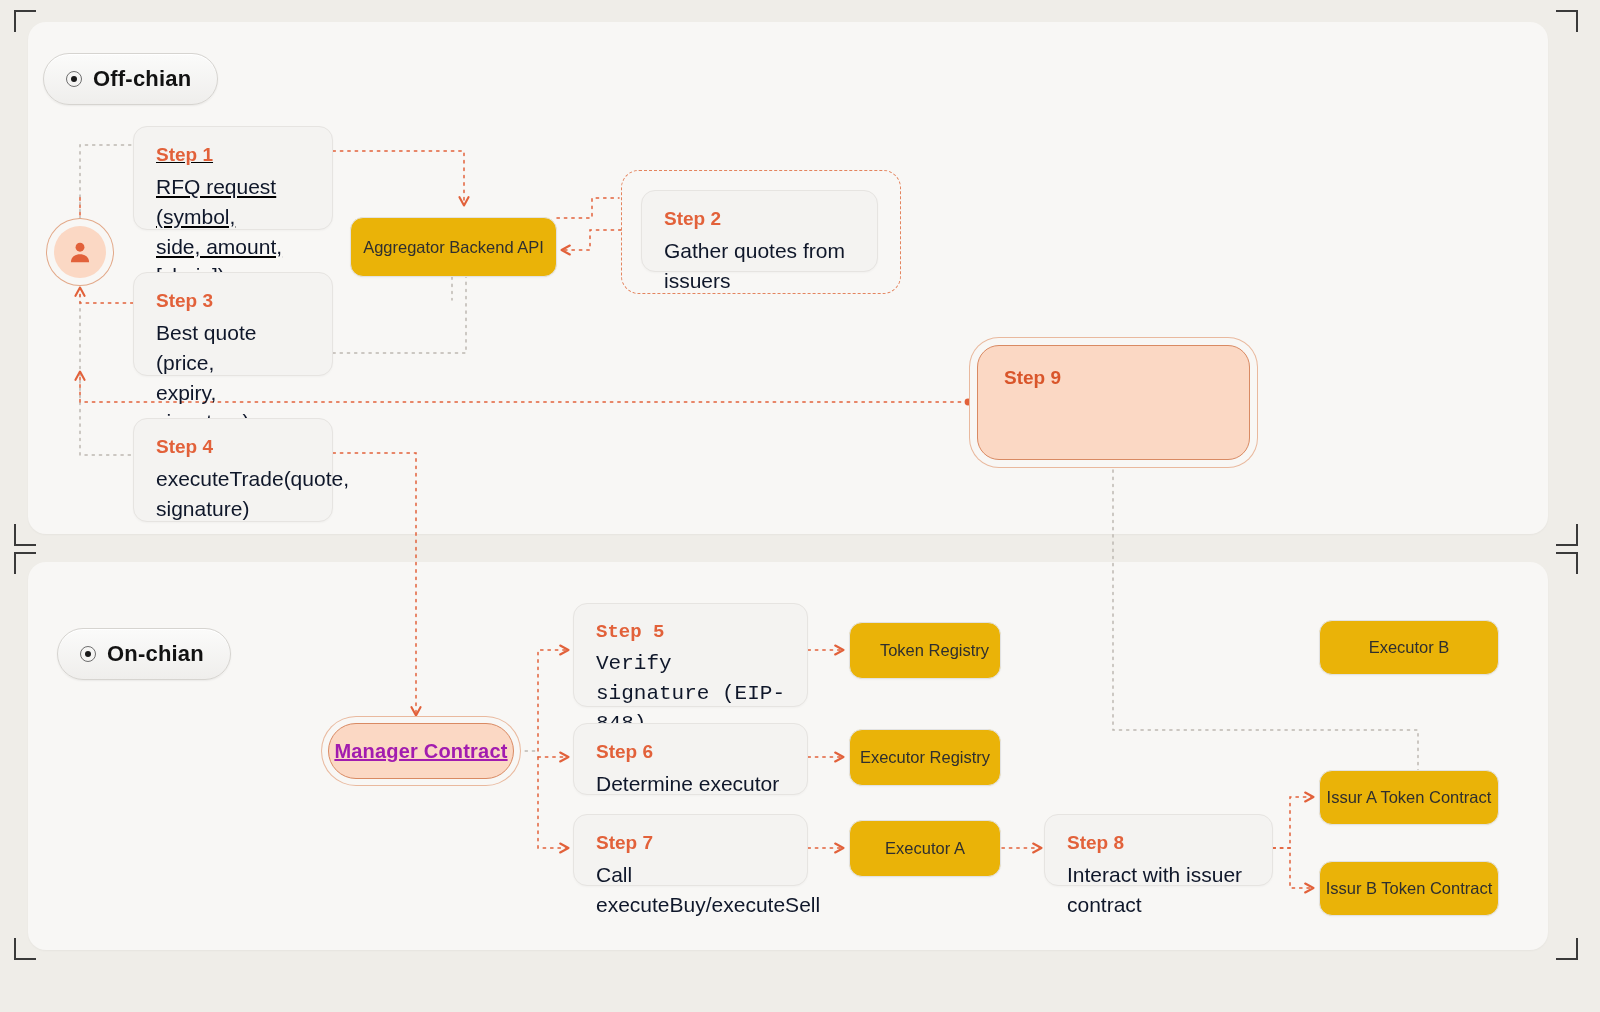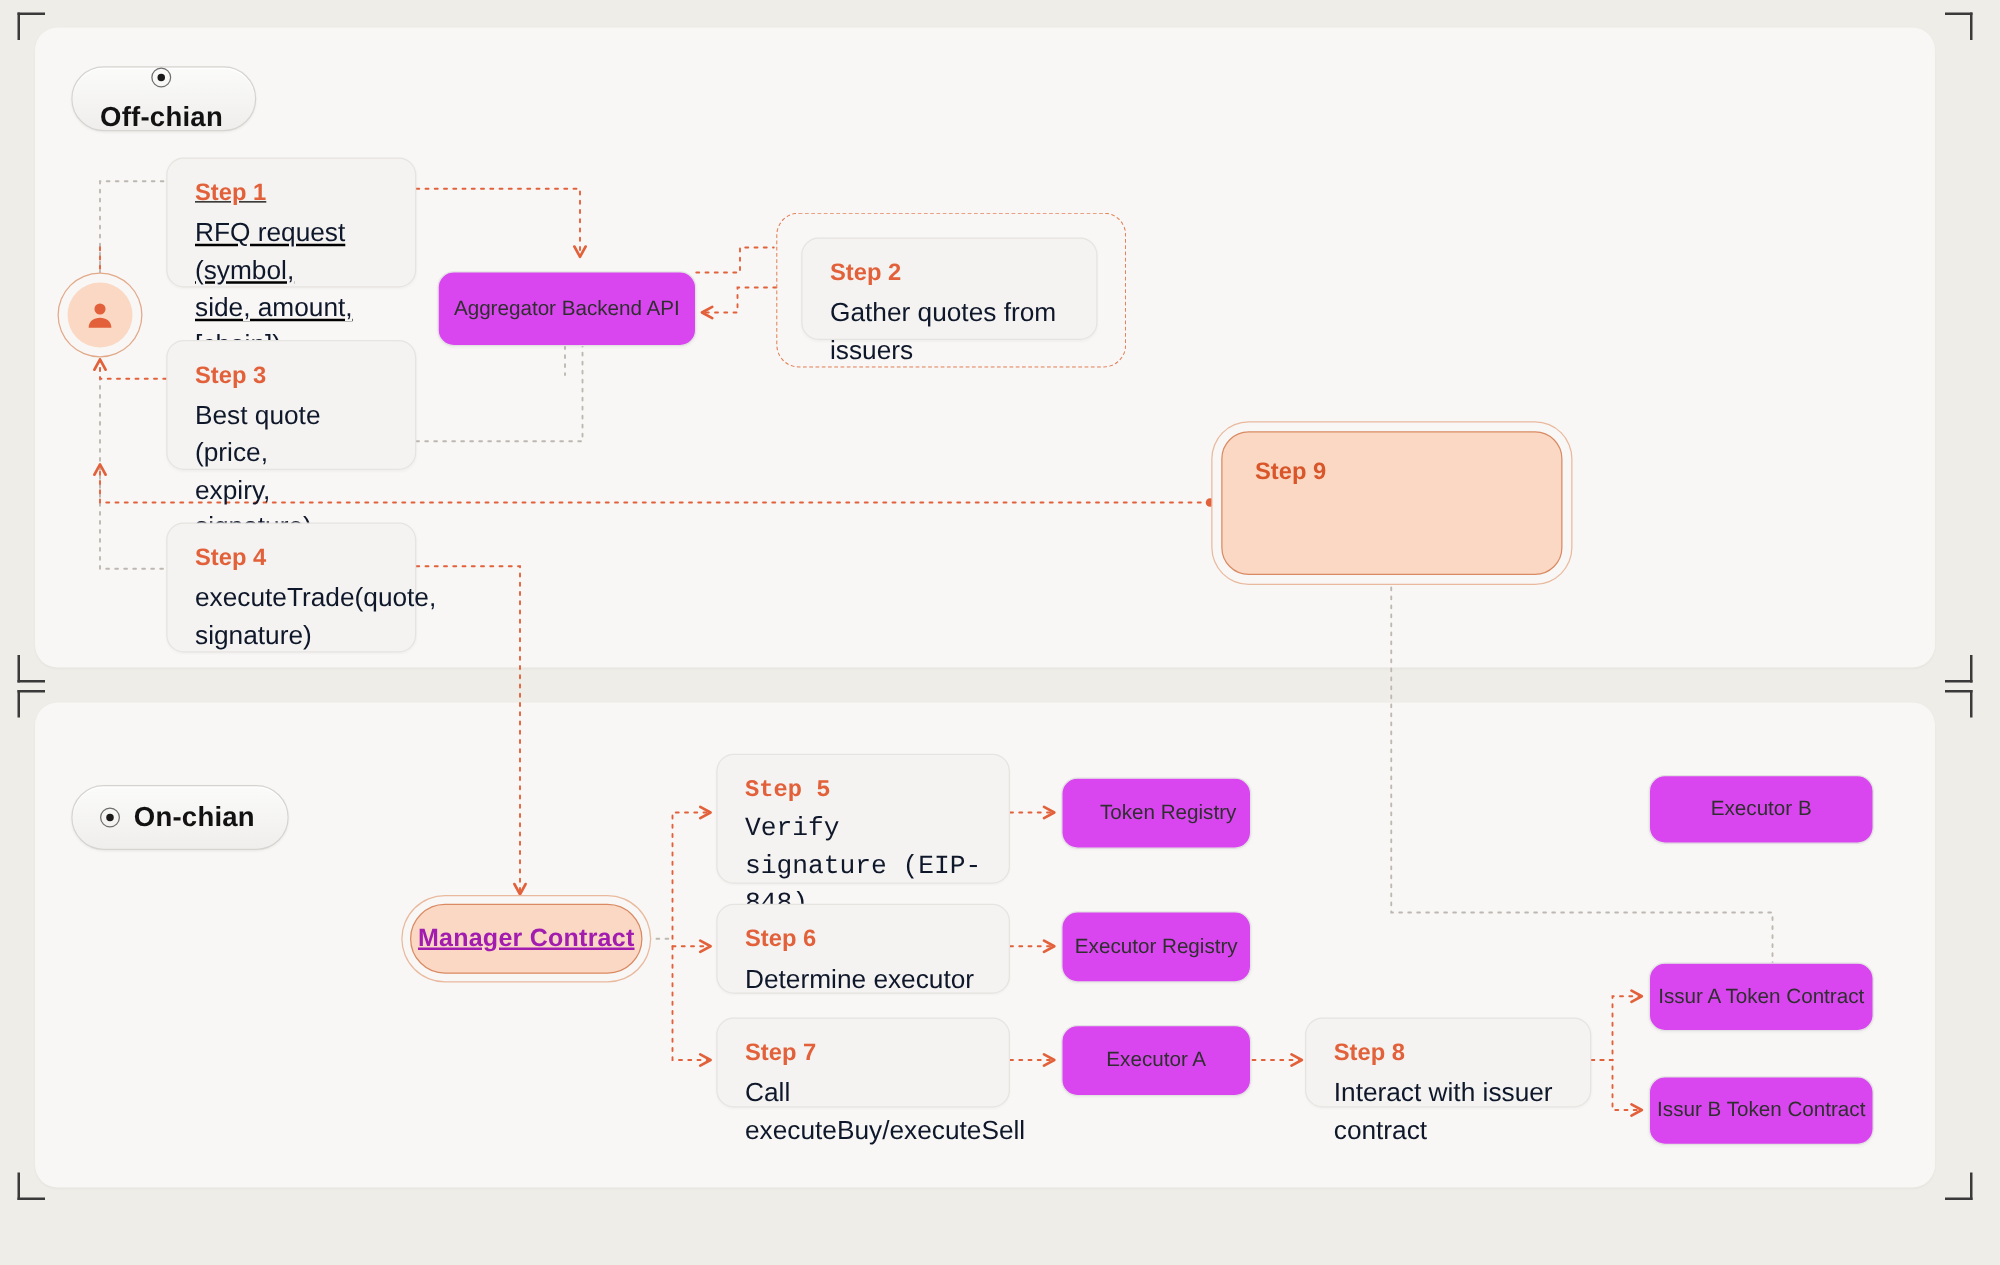--- a/index.html
+++ b/index.html
@@ -45,21 +45,21 @@
     border:1px solid #D6D4D0;
     box-shadow:0 1px 2px rgba(0,0,0,.06), inset 0 1px 0 #fff;
     font-size:22px;font-weight:700;color:#121212;letter-spacing:.2px;
   }
   .pill .dot{
     width:14px;height:14px;border-radius:50%;
     border:1.5px solid #6f6f6f;
     display:flex;align-items:center;justify-content:center;flex:0 0 auto;
   }
   .pill .dot i{display:block;width:6px;height:6px;border-radius:50%;background:#1a1a1a;}
-  #pill-offchain{left:57px;top:53px;flex-direction:column;}
+  #pill-offchain{left:43px;top:53px;}
   #pill-onchain{left:57px;top:628px;}
 
   
   .card{
     position:absolute;
     background:#F4F3F1;
     border:1px solid #E6E4E1;
     border-radius:14px;
     box-sizing:border-box;
     padding:18px 20px 16px 22px;
@@ -68,21 +68,21 @@
   .card .step-title{
     font-size:19px;font-weight:700;color:#E2613A;margin:0 0 6px 0;line-height:1.1;
   }
   .card .step-desc{
     font-size:21px;color:#0f172a;line-height:1.42;white-space:pre-line;
   }
 
   
   .node{
     position:absolute;
-    background:#d946ef;
+    background:#eab308;
     border:1px solid #E2E2E2;
     border-radius:13px;
     box-sizing:border-box;
     display:flex;align-items:center;justify-content:center;
     font-size:16.5px;color:#2f2f2f;
     box-shadow:0 1px 2px rgba(0,0,0,.03);
     text-align:center;
   }
 
   

